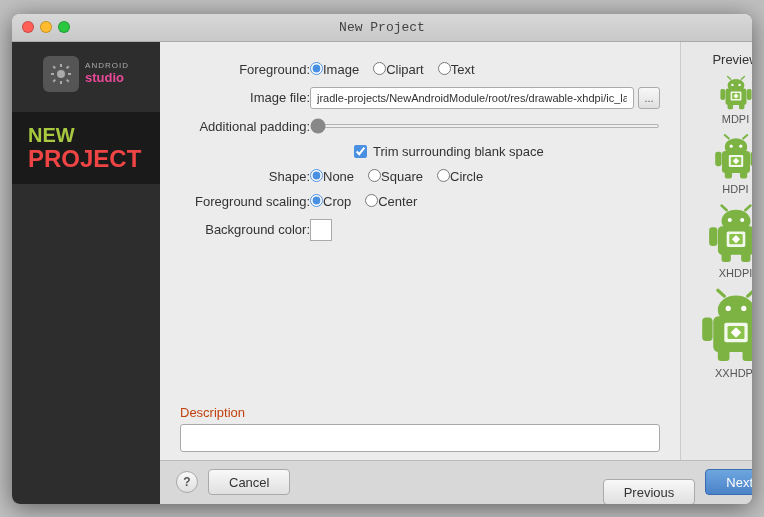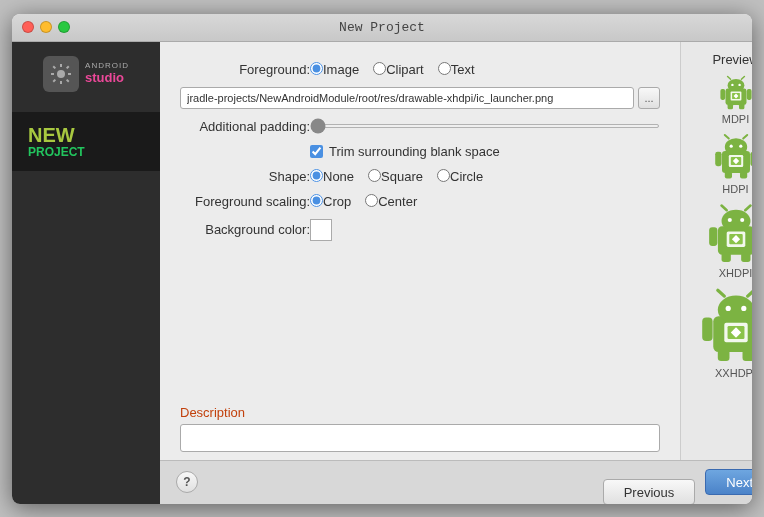--- a/index.html
+++ b/index.html
@@ -108,23 +108,23 @@
       padding: 12px 16px;
       background: #1a1a1a;
     }
     .sidebar-new {
       font-size: 20px;
       font-weight: bold;
       color: #a8c840;
       line-height: 1.1;
     }
     .sidebar-project {
-      font-size: 12px;
+      font-size: 24px;
       font-weight: bold;
-      color: #22c55e;
+      color: #ef4444;
       line-height: 1.1;
     }
     .main-area {
       flex: 1;
       display: flex;
       flex-direction: column;
       background: #ececec;
     }
     .form-area {
       flex: 1;
@@ -183,20 +183,21 @@
       justify-content: center;
       cursor: pointer;
       font-size: 11px;
       color: #555;
     }
     .checkbox-item {
       display: flex;
       align-items: center;
       gap: 6px;
       cursor: pointer;
+      margin-left: 44px;
     }
     .checkbox-item input[type="checkbox"] { margin: 0; accent-color: #4a90e2; }
     .slider-container {
       display: flex;
       align-items: center;
       flex: 1;
     }
     .slider-input {
       width: 350px;
       height: 4px;
@@ -367,20 +368,21 @@
                   <span class="radio-label">Clipart</span>
                 </label>
                 <label class="radio-item">
                   <input type="radio" name="foreground" style="">
                   <span class="radio-label">Text</span>
                 </label>
               </div>
             </div>
 
             <div class="form-row">
+              <div class="form-label">Image file:</div>
               <div class="file-input-row">
                 <input type="text" class="file-path-input" value="jradle-projects/NewAndroidModule/root/res/drawable-xhdpi/ic_launcher.png" style="">
                 <div class="browse-btn">...</div>
               </div>
             </div>
 
             <div class="form-row">
               <div class="form-label">Additional padding:</div>
               <div class="slider-container">
                 <input type="range" class="slider-input" min="0" max="100" value="0" style="">
@@ -533,20 +535,21 @@
               </svg>
             </div>
             <div class="preview-label">XXHDPI</div>
           </div>
         </div>
       </div>
 
       <div class="bottom-bar">
         <div class="bottom-left">
           <div class="help-btn">?</div>
+          <button class="btn btn-cancel">Cancel</button>
         </div>
         <div class="bottom-right">
           <button class="btn btn-previous">Previous</button>
           <button class="btn btn-next">Next</button>
         </div>
       </div>
     </div>
   </div>
 </div>
 

